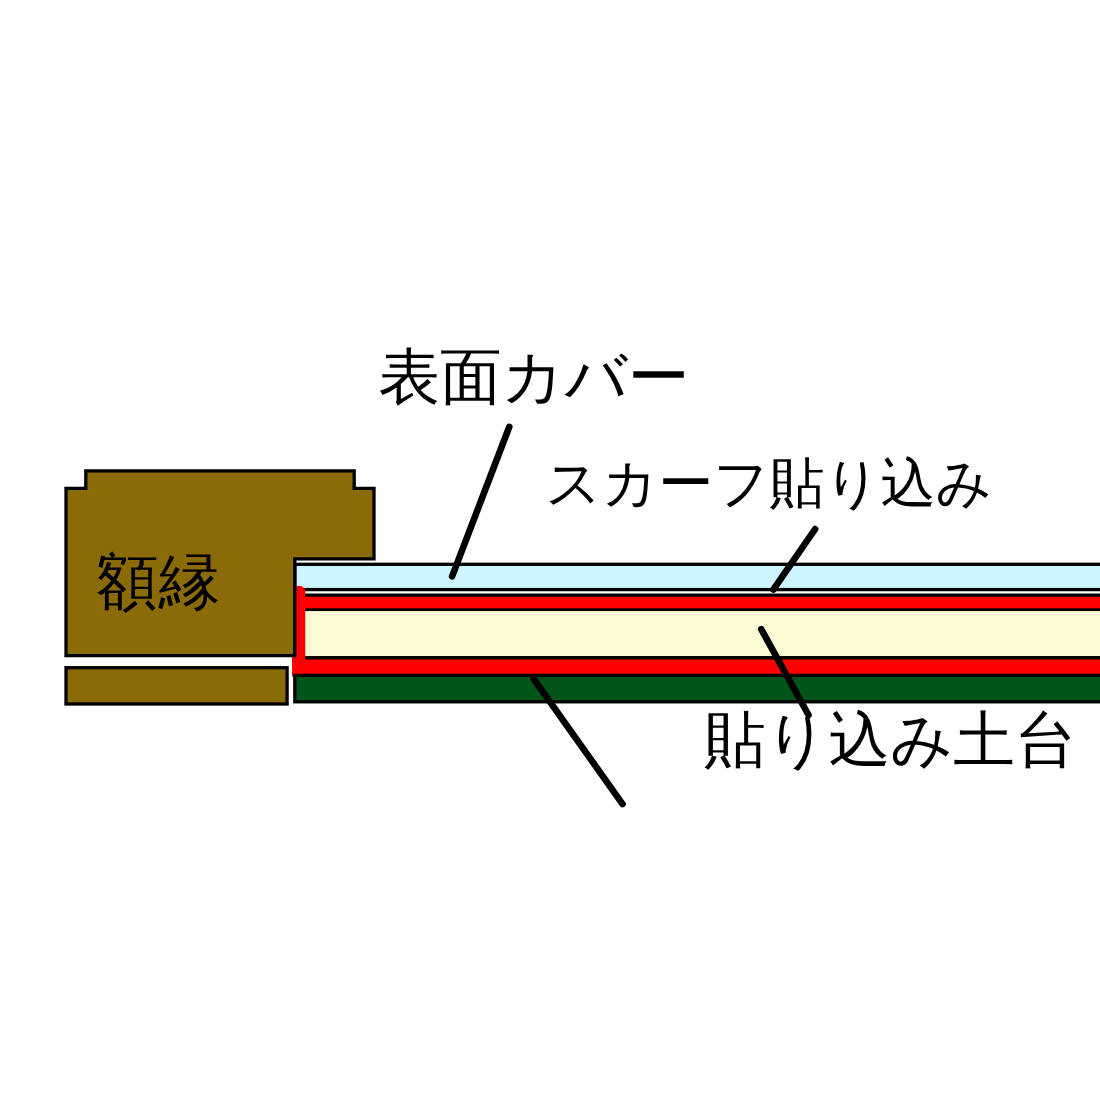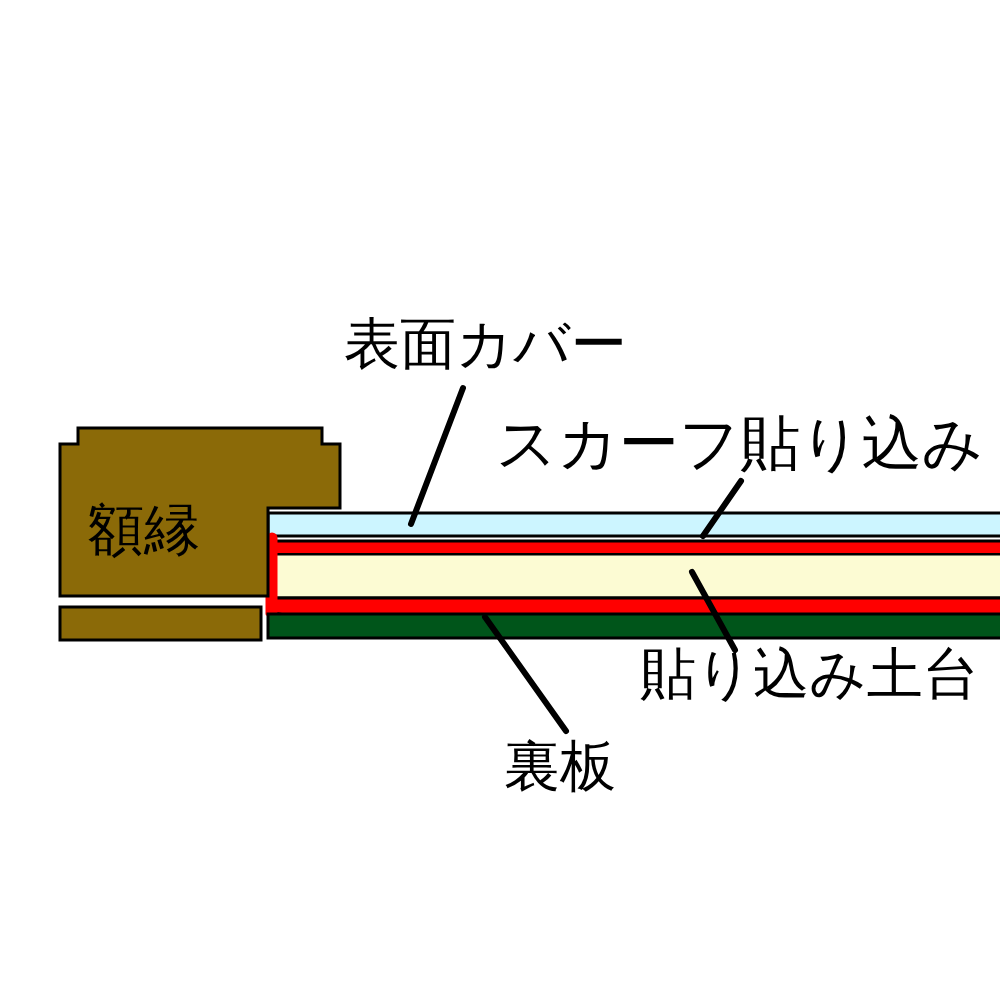--- a/index.html
+++ b/index.html
@@ -29,21 +29,21 @@
   }
   .lbl {
     position: absolute;
     color: #000000;
     white-space: nowrap;
     line-height: 1;
     font-weight: 400;
     font-family: "DejaVu Sans", "Liberation Sans", sans-serif;
   }
   #label-surface-cover { left: 344px; top: 316px; font-size: 56px; }
-  #label-scarf         { left: 496px; top: 414px; font-size: 60px; font-family: Liberation Serif, serif; }
+  #label-scarf         { left: 496px; top: 414px; font-size: 50px; }
   #label-base          { left: 640px; top: 646px; font-size: 56px; }
   #label-backboard     { left: 504px; top: 738px; font-size: 56px; }
   #label-frame         { left: 88px;  top: 502px; font-size: 56px; }
 </style>
 </head>
 <body>
 
 <div id="stage">
 
   <svg id="diagram" viewBox="0 0 1000 1000" width="1000" height="1000" xmlns="http://www.w3.org/2000/svg">
@@ -87,17 +87,16 @@
 
     <line x1="485" y1="617" x2="566" y2="731" stroke="#000000" stroke-width="6" stroke-linecap="round"></line>
   </svg>
 
   <div class="lbl" id="label-surface-cover">表面カバー</div>
 
   <div class="lbl" id="label-scarf">スカーフ貼り込み</div>
 
   <div class="lbl" id="label-base">貼り込み土台</div>
 
-  <div class="lbl" id="label-backboard">裏板</div>
 
   <div class="lbl" id="label-frame">額縁</div>
 
 </div>
 
 </body></html>

